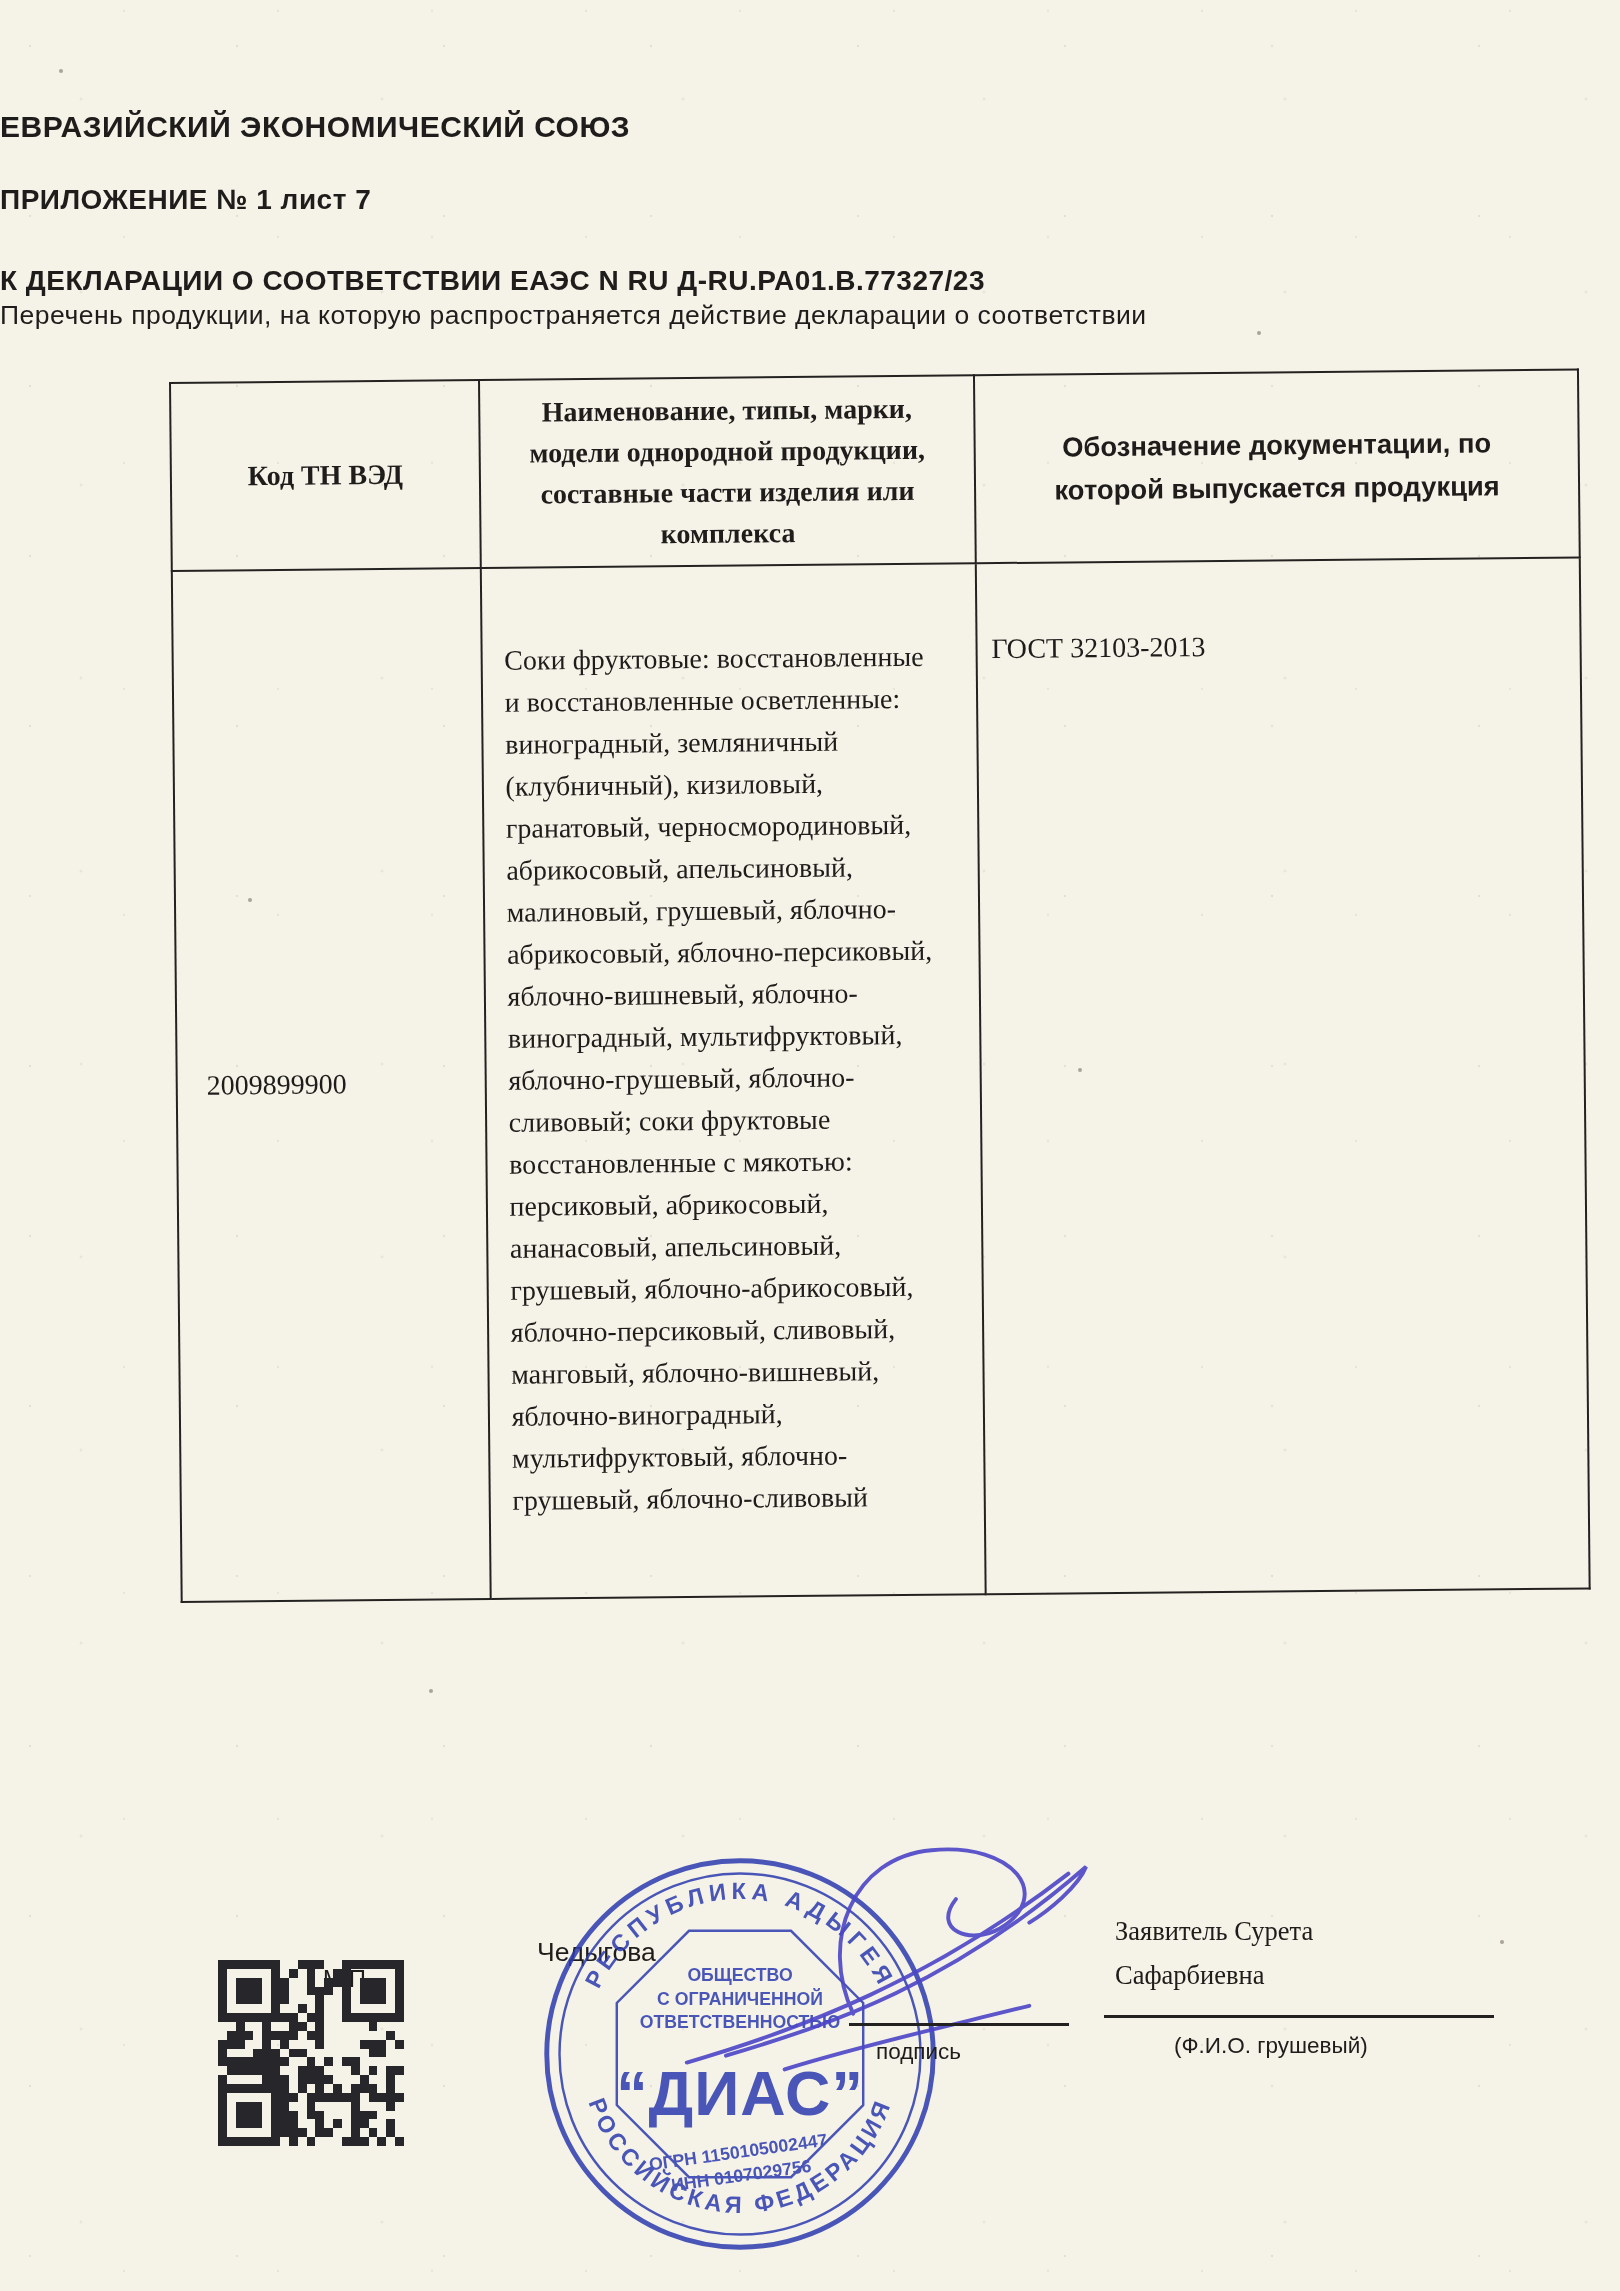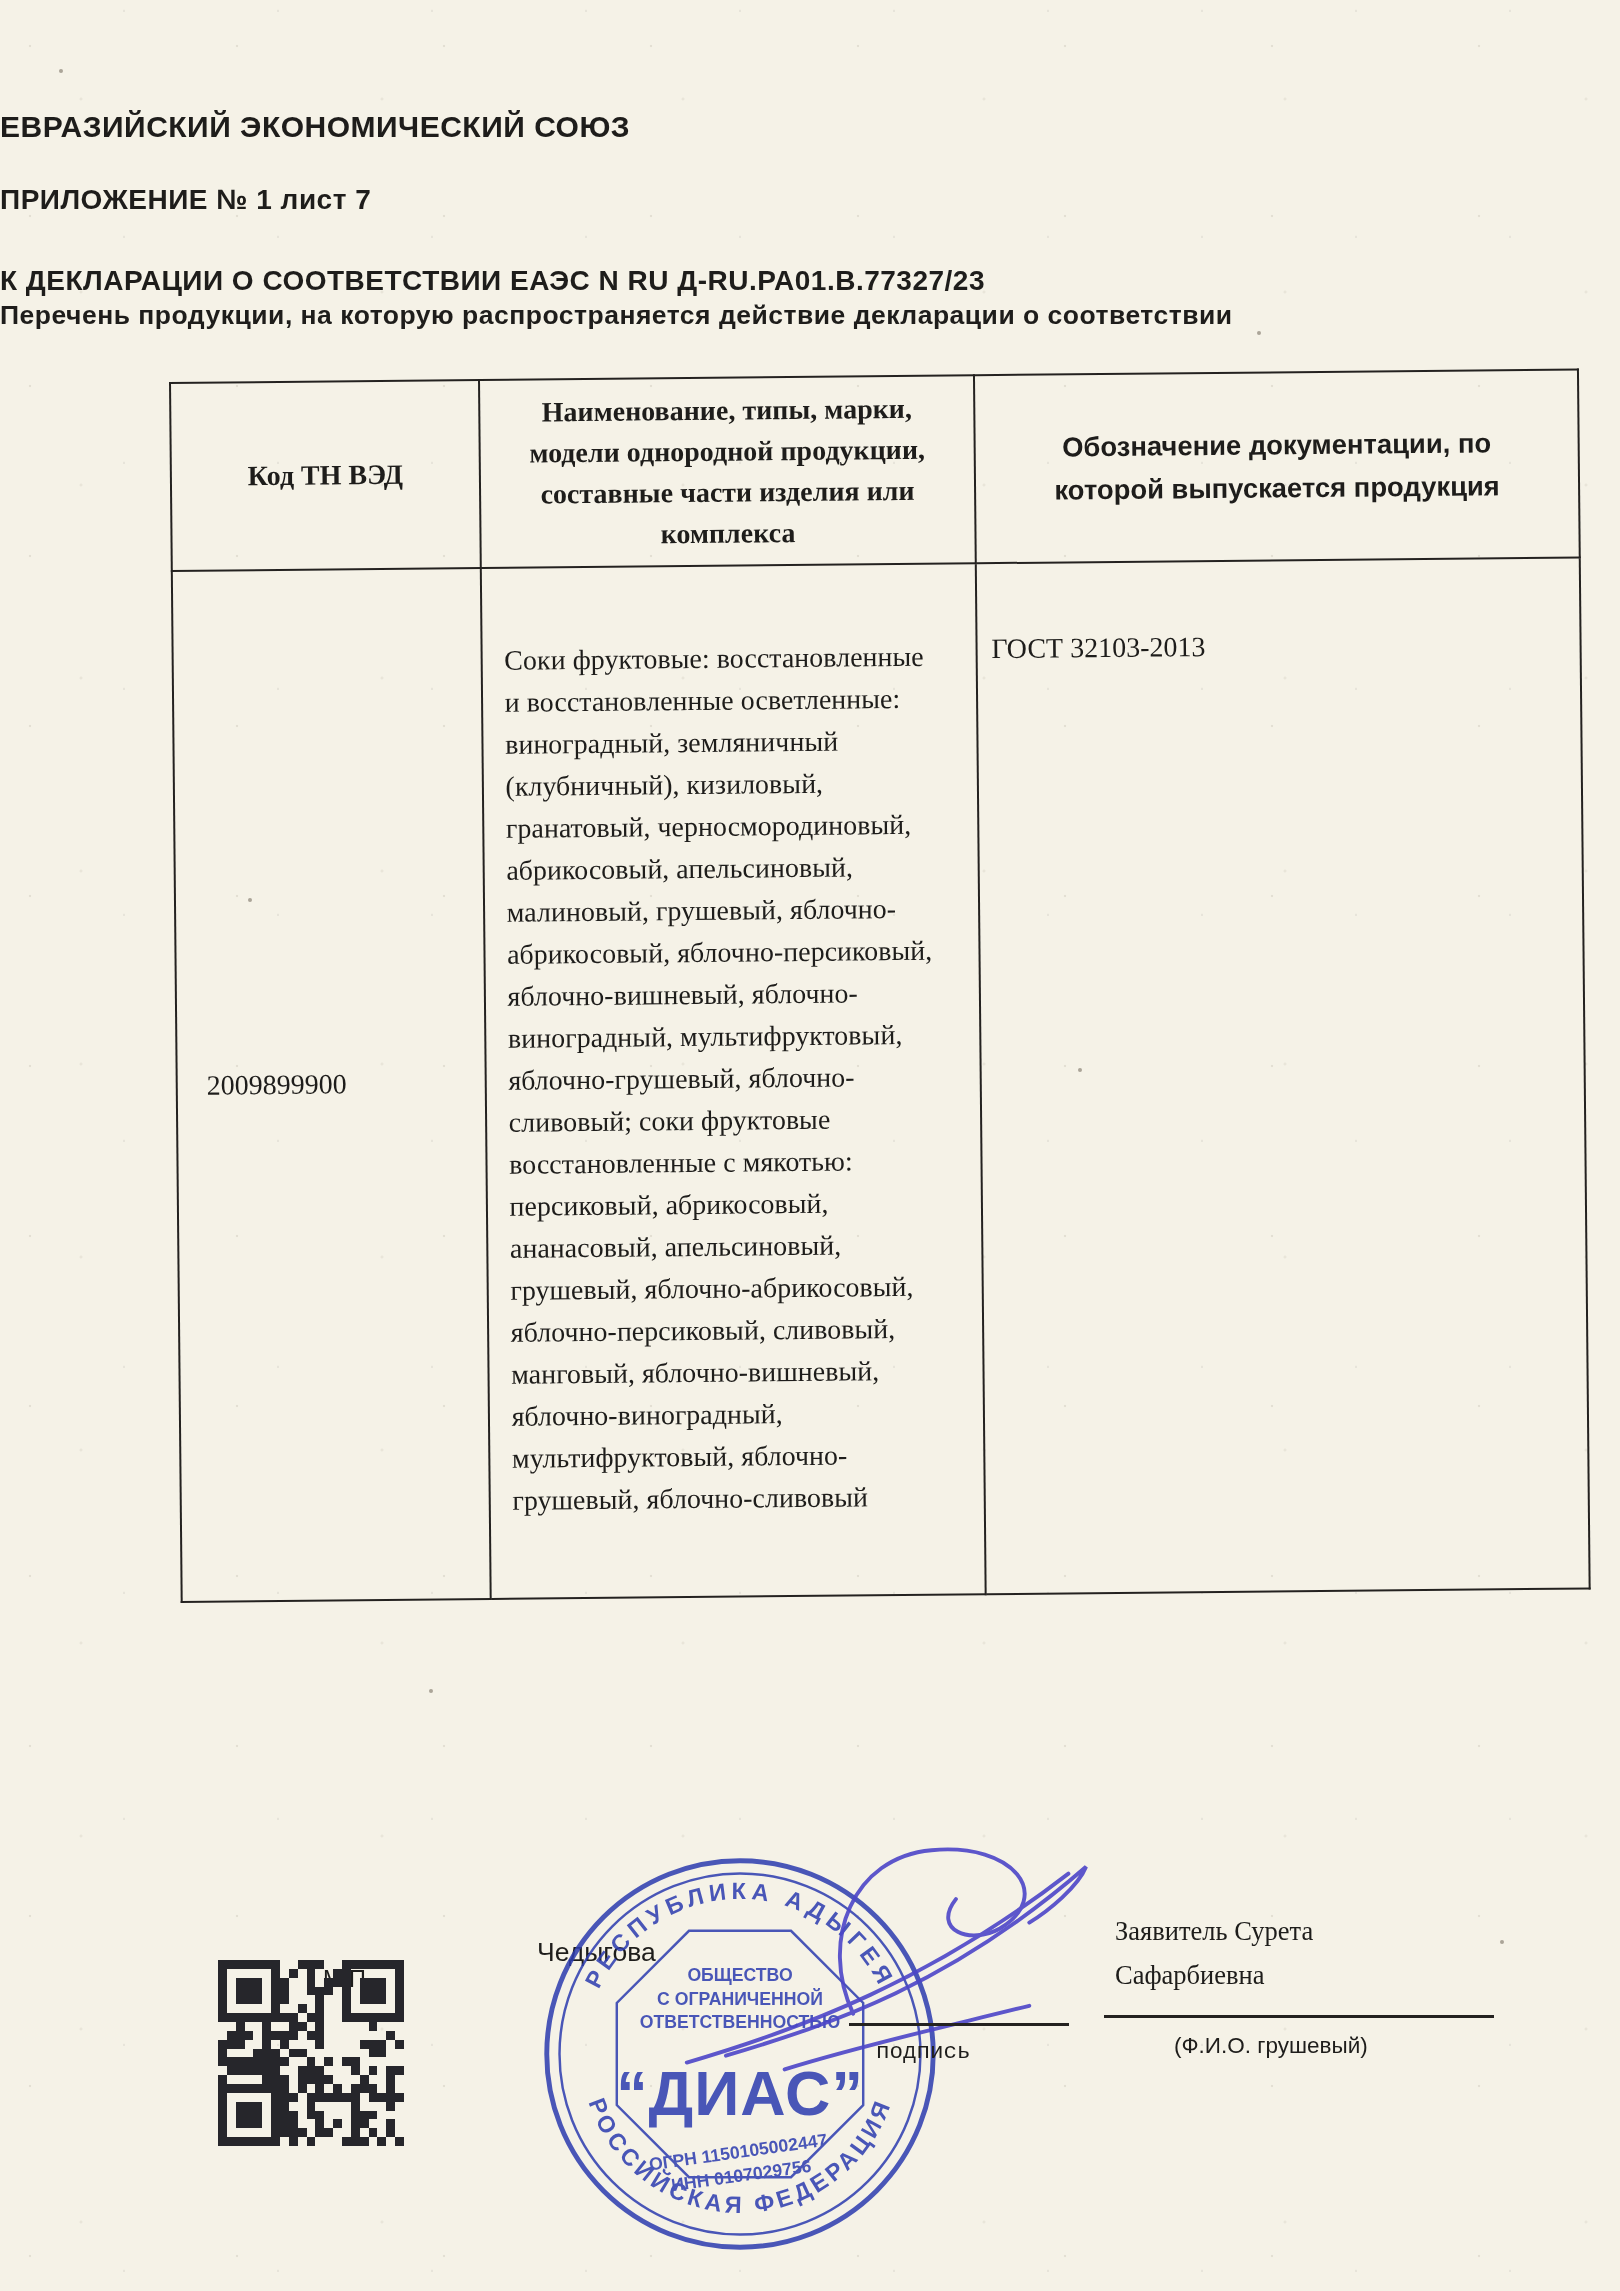--- a/index.html
+++ b/index.html
@@ -14,21 +14,21 @@
     background-size:207px 170px, 154px 226px, 301px 193px, 248px 124px;
     font-family:"Liberation Sans", sans-serif;
     color:#1e1d1b;
   }
   .abs{position:absolute;}
   
   .hline{left:0;right:0;text-align:left;letter-spacing:0.5px;}
   .h-union{top:110px;font-size:30px;font-weight:bold;}
   .h-annex{top:184px;font-size:28px;font-weight:bold;}
   .h-decl{top:265px;font-size:28px;font-weight:bold;}
-  .h-sub{top:300px;font-size:26.5px;font-weight:bold;}
+  .h-sub{top:300px;font-size:26.5px;font-weight:normal;}
   
   .table-wrap{left:169px;top:382px;width:1407px;transform:rotate(-0.55deg);transform-origin:0 0;}
   table{border-collapse:collapse;table-layout:fixed;width:1407px;background:transparent;}
   col.c1{width:309px;} col.c2{width:495px;} col.c3{width:604px;}
   th,td{border:2.9px solid #242220;vertical-align:top;padding:0;}
   thead th{height:178px;font-weight:bold;text-align:center;vertical-align:middle;}
   th.th-code{font-family:"Liberation Serif", serif;font-size:28px;}
   th.th-name{font-family:"Liberation Serif", serif;font-size:28px;line-height:41px;padding:3.9px 13.7px;}
   th.th-doc{font-family:"Liberation Sans", sans-serif;font-size:27.4px;line-height:43px;padding:3.9px 29px;}
   tbody tr{height:1031px;}
@@ -39,21 +39,21 @@
   table{border-top-width:4.9px;}
   
   .mp-label{left:323px;top:1927px;font-size:23.5px;margin-top:39px;}
   .qr{left:218px;top:1960px;width:186px;height:186px;display:grid;
       grid-template-columns:repeat(21,1fr);grid-template-rows:repeat(21,1fr);}
   .qr .on{background:#26262b;}
   .applicant-label{left:537px;top:1937px;font-size:26.5px;}
   .stamp-svg{left:534px;top:1848px;}
   .sign-svg{left:608px;top:1813px;}
   .sig-line{left:849px;top:2023px;width:220px;height:2.9px;background:#242220;}
-  .sig-caption{left:876px;top:2039px;font-size:22.5px;font-family:Liberation Mono, monospace;}
+  .sig-caption{left:876px;top:2039px;font-size:22.5px;}
   .name-block{left:1115px;top:1909px;font-family:"Liberation Serif", serif;font-size:26.5px;line-height:44px;}
   .name-line{left:1104px;top:2015px;width:390px;height:2.9px;background:#242220;}
   .name-caption{left:1174px;top:2033px;font-size:22.5px;}
   .speck{width:3.9px;height:3.9px;border-radius:50%;background:rgba(60,50,35,.4);}
   .stamp-text{font-family:"Liberation Sans", sans-serif;font-weight:bold;}
 </style>
 </head>
 <body>
 
 <div class="abs hline h-union">ЕВРАЗИЙСКИЙ ЭКОНОМИЧЕСКИЙ СОЮЗ</div>

